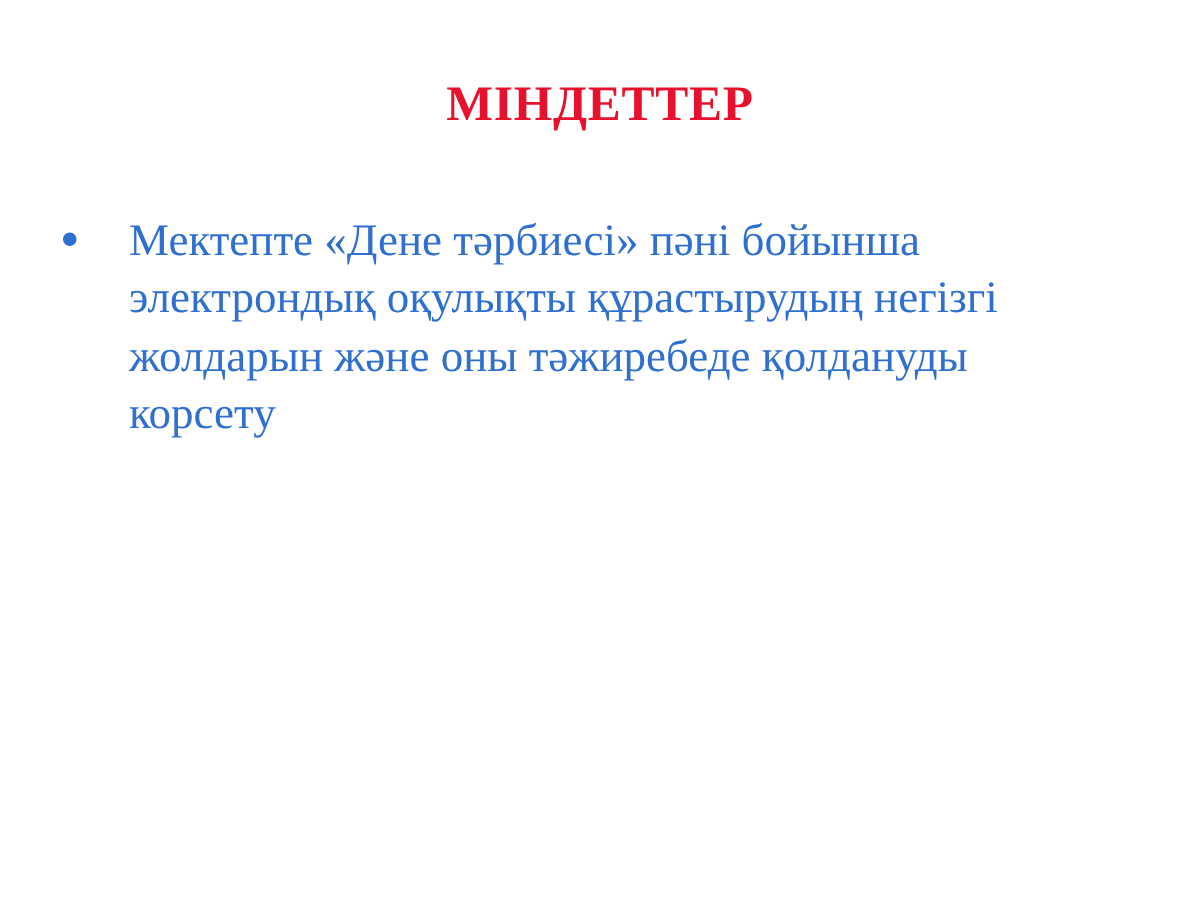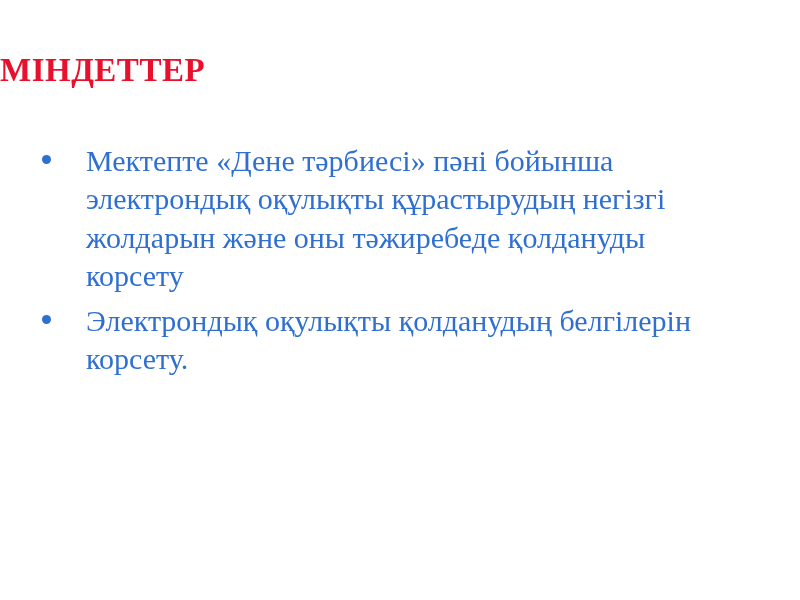--- a/index.html
+++ b/index.html
@@ -17,20 +17,21 @@
     width: 800px;
     height: 600px;
     position: relative;
     box-sizing: border-box;
   }
   .slide-title {
     position: absolute;
     top: 52px;
     left: 0;
     width: 800px;
+    text-align: center;
     font-family: "Liberation Serif", serif;
     font-weight: bold;
     font-size: 33px;
     letter-spacing: 0.5px;
     color: #e8112d;
   }
   .bullet-list {
     position: absolute;
     top: 142px;
     left: 36px;
@@ -71,19 +72,15 @@
 
 <div class="slide">
 
   <div class="slide-title">МІНДЕТТЕР</div>
 
   <ul class="bullet-list">
     <li class="bullet-item item-1">
       <span class="bullet-dot"></span>
       <span class="bullet-text">Мектепте «Дене тәрбиесі» пәні бойынша электрондық оқулықты құрастырудың негізгі жолдарын және оны тәжиребеде қолдануды корсету</span>
     </li>
-    <li class="bullet-item item-2">
-      <span class="bullet-dot"></span>
-      <span class="bullet-text">Электрондық оқулықты қолданудың белгілерін корсету.</span>
-    </li>
   </ul>
 
 </div>
 
 </body></html>

